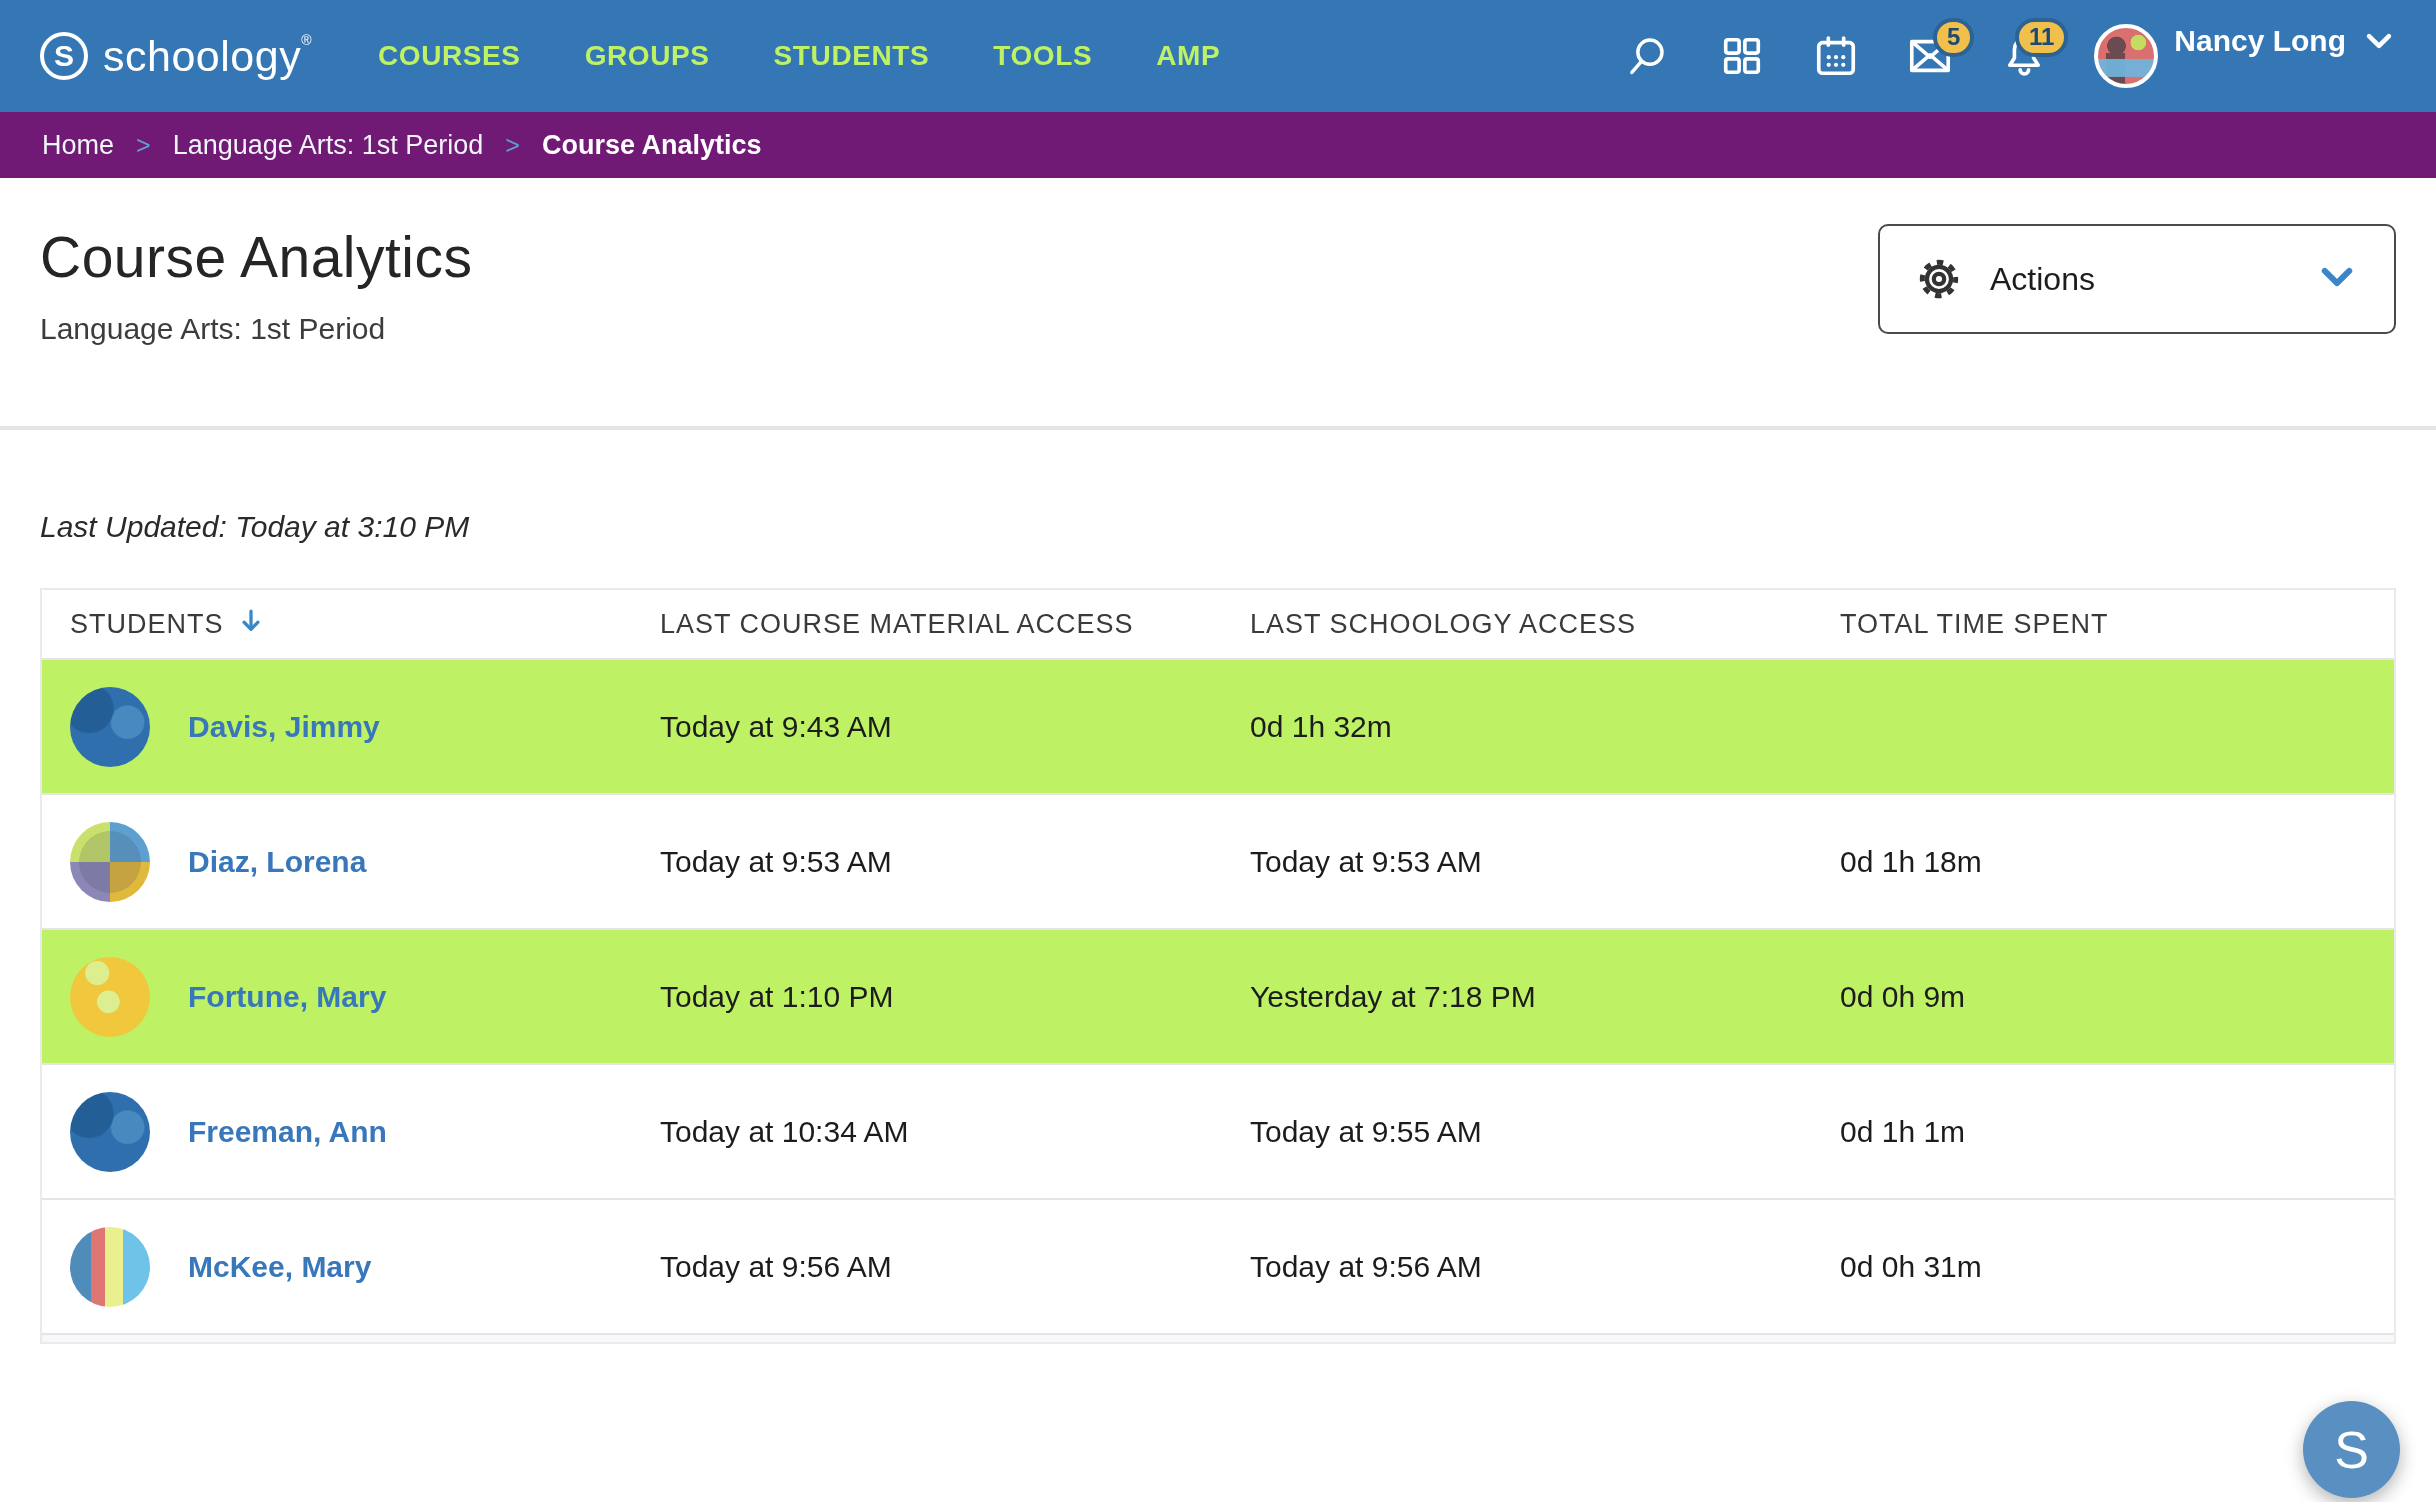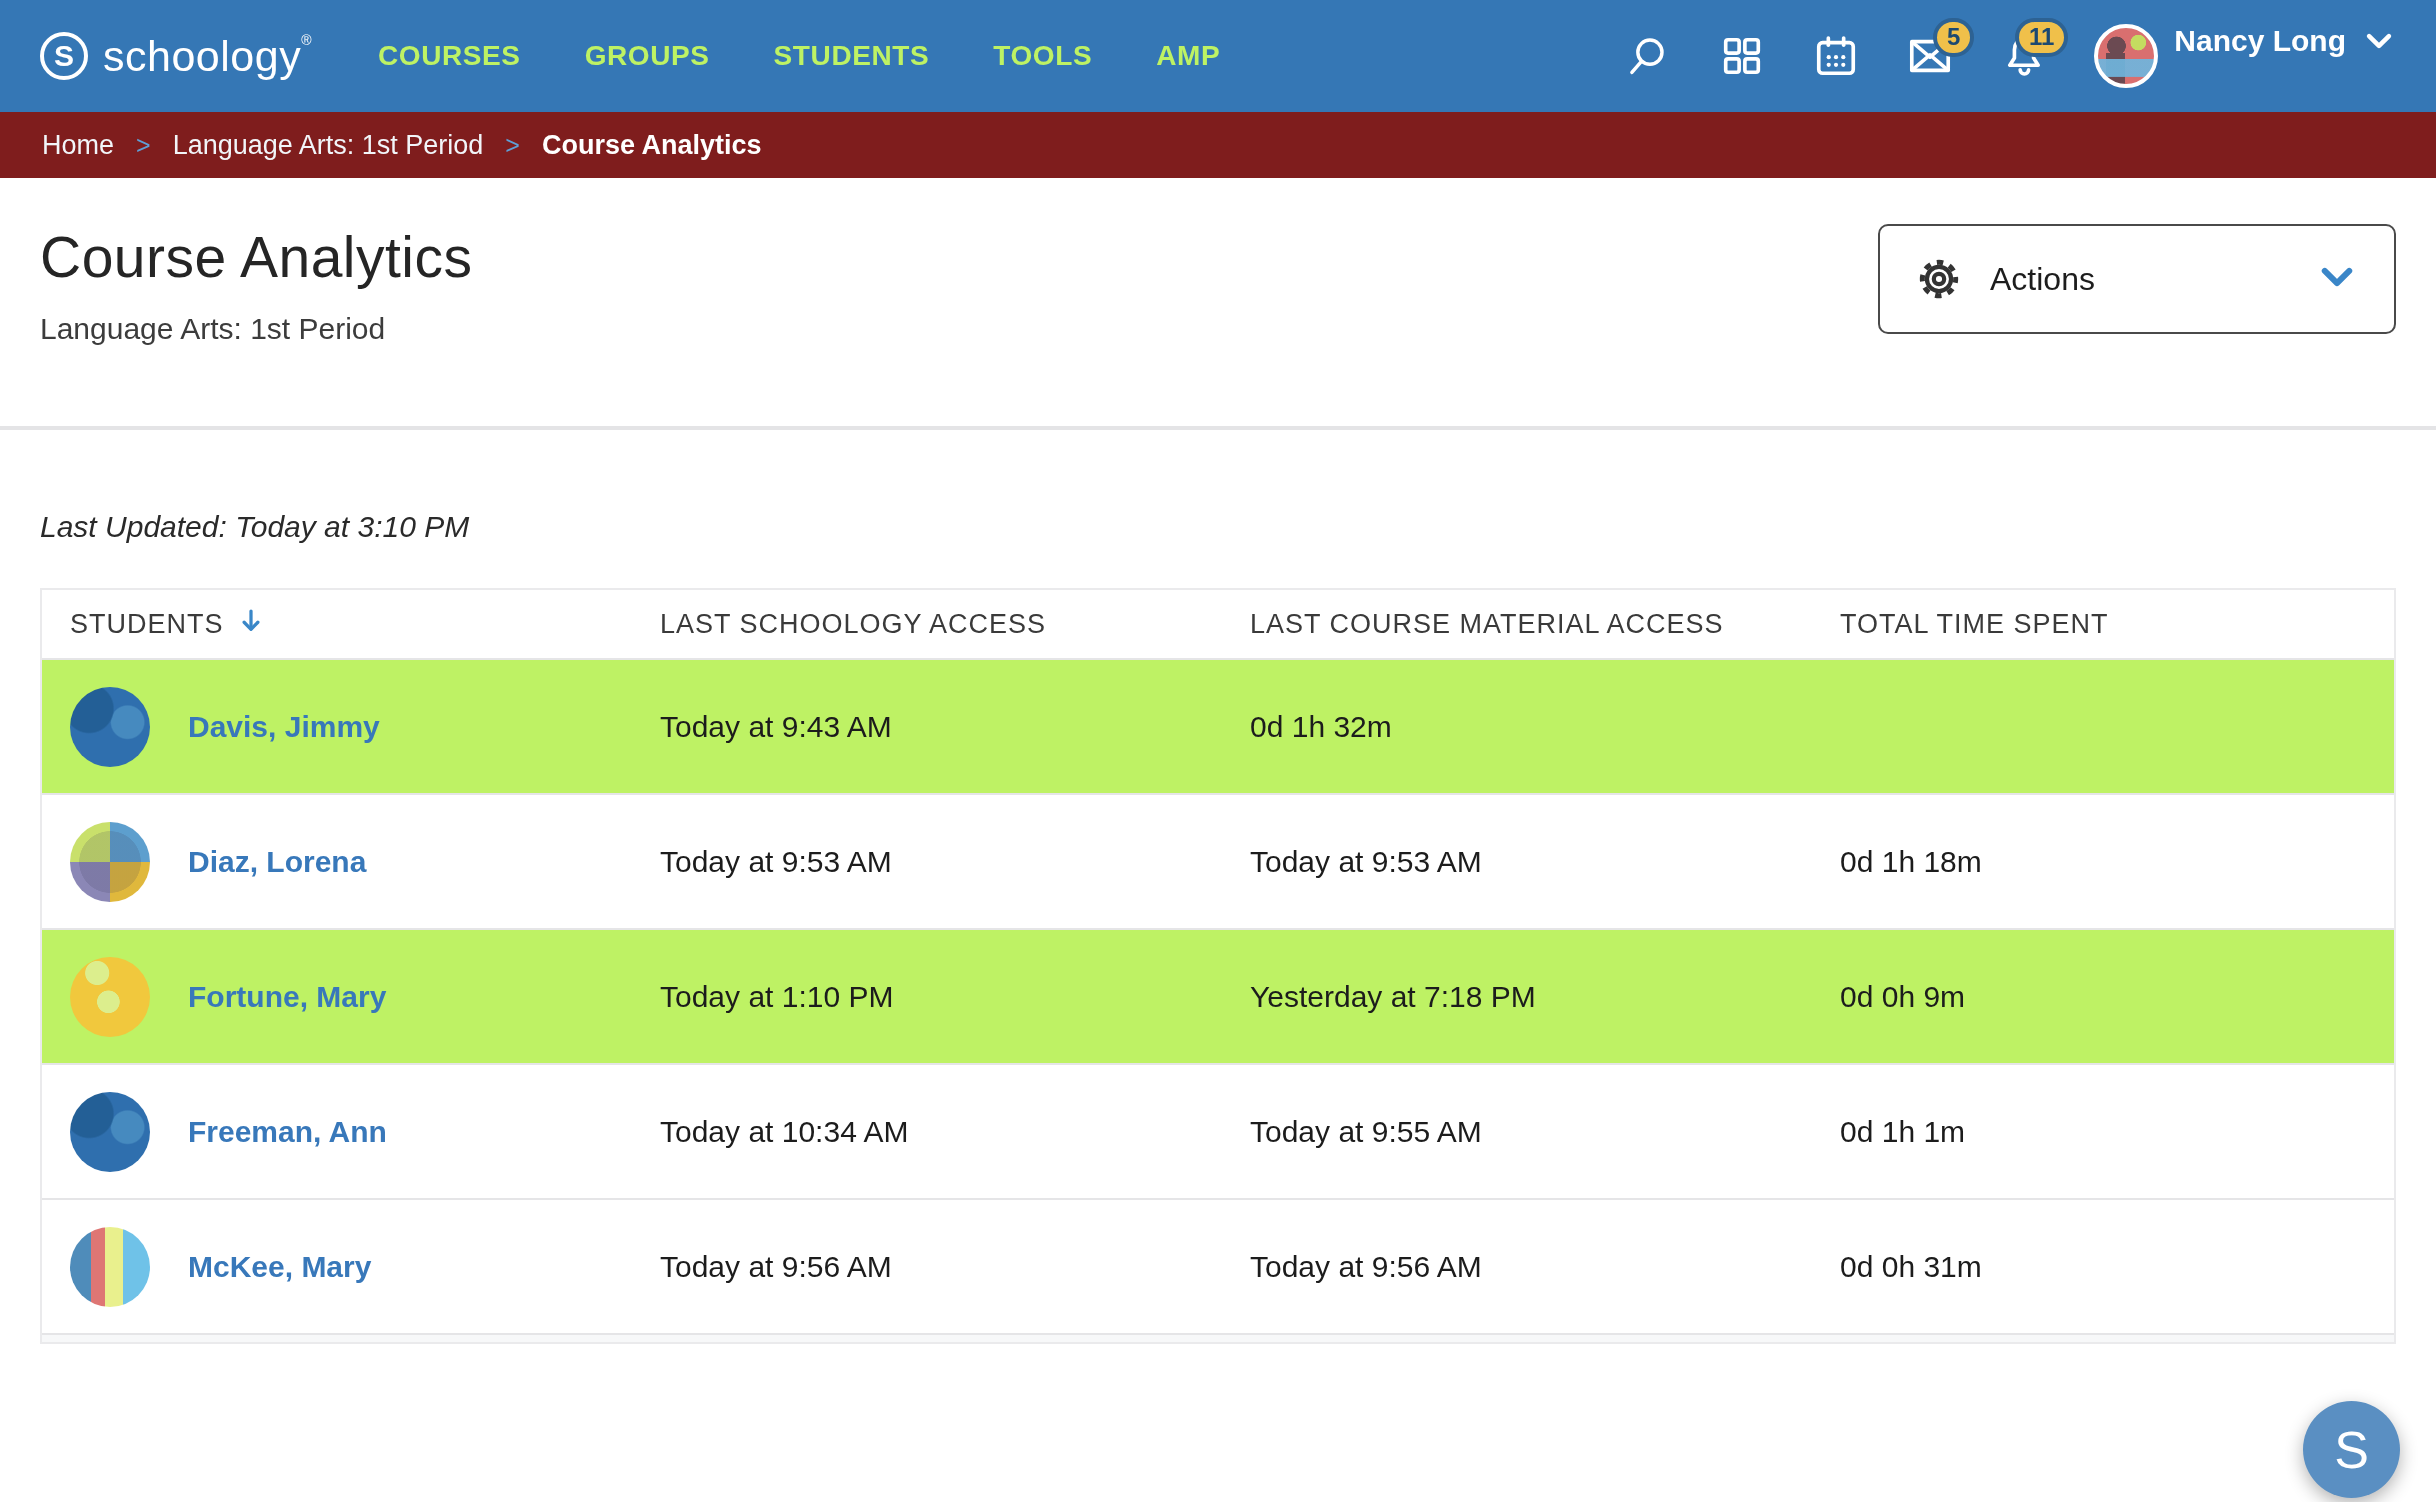--- a/index.html
+++ b/index.html
@@ -23,21 +23,21 @@
   .badge { position: absolute; top: -14px; right: -20px; background: #f0c04a;
     border: 4px solid #2d6293; border-radius: 999px; color: #1c4971;
     font-size: 24px; font-weight: bold; padding: 1px 10px; line-height: 1.2; }
   .user-chip { display: flex; gap: 16px; cursor: pointer; }
   .avatar { border-radius: 50%; }
   .avatar-ring { width: 64px; height: 64px; border: 4px solid #fff; }
   .user-name { color: #fff; font-size: 30px; font-weight: bold; }
   .user-chevron svg { width: 34px; height: 34px; }
 
   
-  .breadcrumb { height: 66px; background: #7f1d1d; display: flex; align-items: center;
+  .breadcrumb { height: 66px; background: #701a75; display: flex; align-items: center;
     padding: 0 42px; gap: 22px; font-size: 27px; }
   .crumb { color: #f2f5f9; cursor: pointer; }
   .crumb-sep { color: #5f9fd6; font-size: 25px; }
   .crumb-current { color: #fff; font-weight: bold; }
 
   
   .title-section { padding: 46px 40px 0; height: 252px; display: flex;
     justify-content: space-between; align-items: flex-start; border-bottom: 4px solid #e4e4e6; }
   .page-title { font-size: 57px; font-weight: 300; color: #252525; letter-spacing: 0.5px; }
   .page-subtitle { font-size: 30px; color: #3c3c3c; margin-top: 22px; }
@@ -210,24 +210,24 @@
       <div class="th">
         <span>STUDENTS</span>
         <span class="sort-icon">
           <svg viewBox="0 0 24 24" fill="none" stroke="#3a87c8" stroke-width="2.6" stroke-linecap="round" stroke-linejoin="round">
             <line x1="12" y1="4" x2="12" y2="18"></line>
               <polyline points="6.5,13 12,18.7 17.5,13"></polyline>
           </svg>
         </span>
       </div>
       <div class="th">
+          <span>LAST COURSE MATERIAL ACCESS</span>
+        </div>
+      <div class="th">
           <span>LAST SCHOOLOGY ACCESS</span>
-        </div>
-      <div class="th">
-          <span>LAST COURSE MATERIAL ACCESS</span>
         </div>
       <div class="th">
           <span>TOTAL TIME SPENT</span>
         </div>
     </div>
     <div id="table-body">
         <div class="t-grid t-row alt">
     <div class="student-cell">
       <div class="avatar row-avatar av-blue"></div>
       <span class="student-name">Davis, Jimmy</span>

